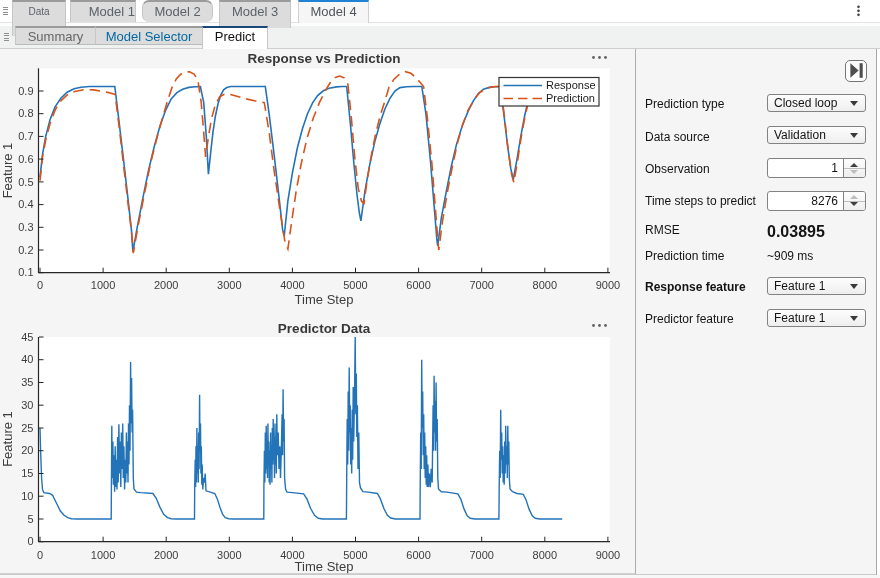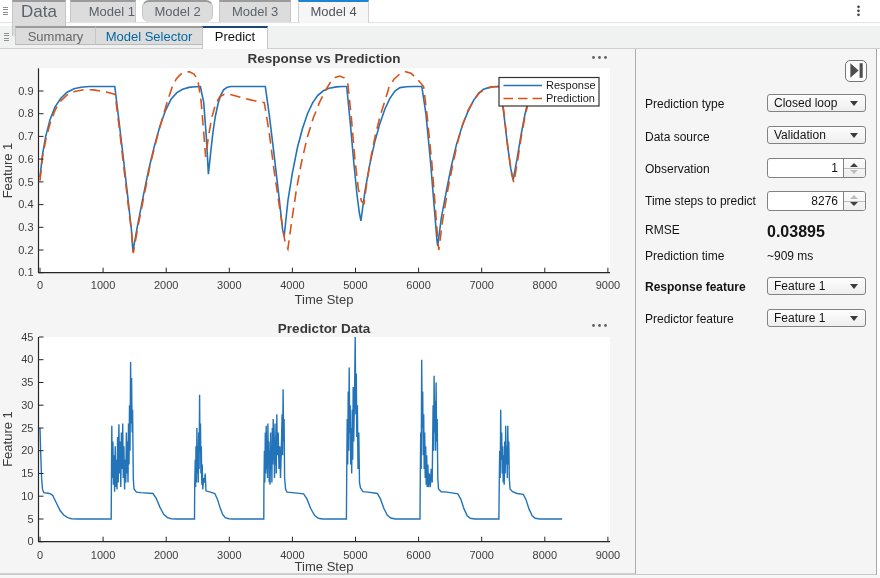--- a/index.html
+++ b/index.html
@@ -7,24 +7,24 @@
 </style></head>
 <body>
 
 <div style="position:absolute;left:0;top:0;width:880px;height:23px;background:#ffffff;"></div>
 <div style="position:absolute;left:0;top:22px;width:880px;height:1px;background:#e3e3e3;"></div>
 
 <div style="position:absolute;left:0;top:23px;width:880px;height:3px;background:#fdfdfd;"></div>
 <div style="position:absolute;left:0;top:26px;width:880px;height:22.5px;background:#f0f1f1;"></div>
 <div style="position:absolute;left:0;top:48px;width:880px;height:1px;background:#cfcfcf;"></div>
 <div style="position:absolute;left:2.5px;top:7px;width:5px;height:9px;background:repeating-linear-gradient(to bottom,#8f8f8f 0,#8f8f8f 1px,transparent 1px,transparent 2.5px);"></div>
-<div style="position:absolute;left:12px;top:0;width:54px;height:36px;background:#dcdcdc;border-left:1px solid #c6c6c6;border-right:1px solid #c6c6c6;border-top:2px solid #9b9b9b;box-sizing:border-box;text-align:center;line-height:19px;color:#5a626b;font-size:17px;">Data</div>
+<div style="position:absolute;left:12px;top:0;width:54px;height:36px;background:#dcdcdc;border-left:1px solid #c6c6c6;border-right:1px solid #c6c6c6;border-top:2px solid #9b9b9b;box-sizing:border-box;text-align:center;line-height:19px;color:#5a626b;font-size:10px;">Data</div>
 <div style="position:absolute;left:70px;top:0;width:66px;height:22px;background:#dcdcdc;border-left:1px solid #c6c6c6;border-right:1px solid #c6c6c6;border-top:2px solid #9b9b9b;box-sizing:border-box;text-align:right;line-height:19px;color:#5a626b;font-size:13px;">Model 1</div>
 <div style="position:absolute;left:142px;top:0;width:71px;height:22px;background:#dcdcdc;border-left:1px solid #c6c6c6;border-right:1px solid #c6c6c6;border-top:2px solid #9b9b9b;box-sizing:border-box;text-align:center;line-height:19px;color:#5a626b;font-size:13px;border-radius:7px;">Model 2</div>
-<div style="position:absolute;left:219px;top:0;width:72px;height:22px;background:#dcdcdc;border-left:1px solid #c6c6c6;border-right:1px solid #c6c6c6;border-top:2px solid #9b9b9b;box-sizing:border-box;text-align:center;line-height:19px;color:#5a626b;font-size:13px;">Model 3</div>
+<div style="position:absolute;left:219px;top:0;width:72px;height:28px;background:#dcdcdc;border-left:1px solid #c6c6c6;border-right:1px solid #c6c6c6;border-top:2px solid #9b9b9b;box-sizing:border-box;text-align:center;line-height:19px;color:#5a626b;font-size:13px;">Model 3</div>
 <div style="position:absolute;left:298px;top:0;width:71px;height:23px;background:#f6f6f6;border-left:1px solid #d0d0d0;border-right:1px solid #d0d0d0;border-top:2.5px solid #1e83d4;box-sizing:border-box;z-index:3;text-align:center;line-height:20px;color:#51555c;font-size:13px;">Model 4</div>
 <div style="position:absolute;left:3.5px;top:33px;width:5px;height:9px;background:repeating-linear-gradient(to bottom,#8f8f8f 0,#8f8f8f 1px,transparent 1px,transparent 2.5px);"></div>
 <div style="position:absolute;left:15px;top:26px;width:81px;height:19px;background:#dcdcdc;border-left:1px solid #c6c6c6;border-right:1px solid #c6c6c6;border-top:2px solid #9b9b9b;border-bottom:1px solid #bbbbbb;box-sizing:border-box;text-align:center;line-height:17px;color:#666666;font-size:13px;">Summary</div>
 <div style="position:absolute;left:95px;top:26px;width:108px;height:19px;background:#dcdcdc;border-left:1px solid #c6c6c6;border-right:1px solid #c6c6c6;border-top:2px solid #9b9b9b;border-bottom:1px solid #bbbbbb;box-sizing:border-box;text-align:center;line-height:17px;color:#0369a1;font-size:13px;">Model Selector</div>
 <div style="position:absolute;left:202px;top:26px;width:66px;height:23px;background:#ffffff;border-left:1px solid #c6c6c6;border-right:1px solid #c6c6c6;border-top:2.5px solid #1b4679;box-sizing:border-box;z-index:3;text-align:center;line-height:18px;color:#141414;font-size:13px;">Predict</div>
 <svg width="8" height="16" style="position:absolute;left:855px;top:3px;">
     <circle cx="3.5" cy="3.8" r="1.35" fill="#484848"></circle>
     <circle cx="3.5" cy="7.8" r="1.35" fill="#484848"></circle>
     <circle cx="3.5" cy="11.8" r="1.35" fill="#484848"></circle>
   </svg>

